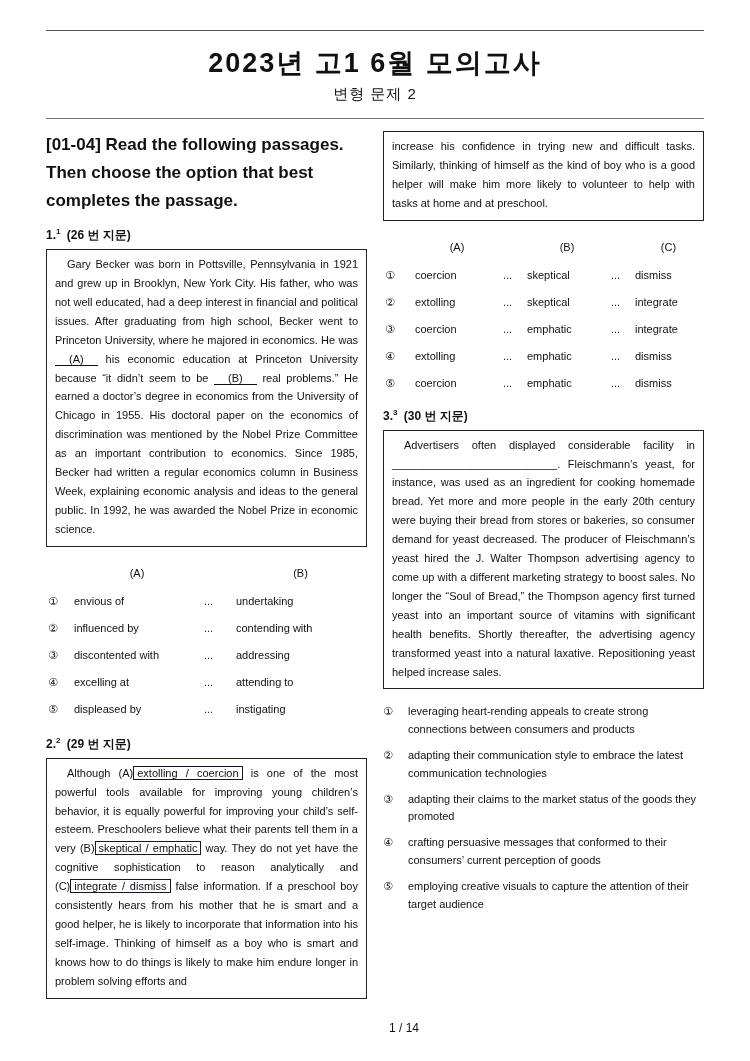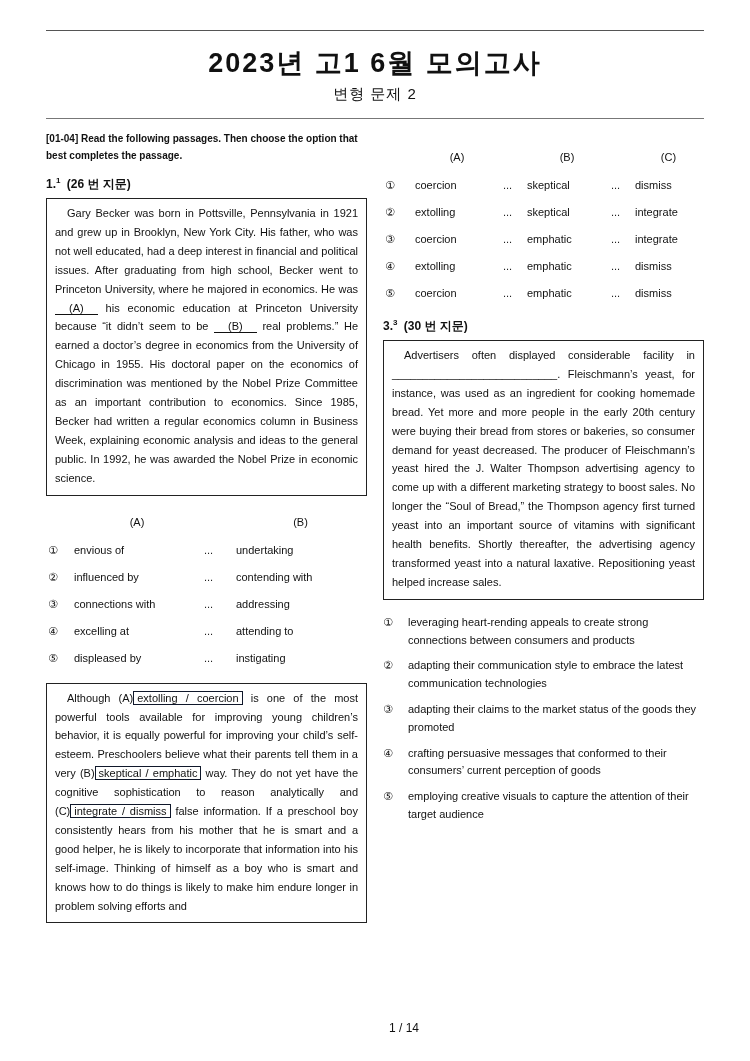--- a/index.html
+++ b/index.html
@@ -34,21 +34,21 @@
     font-weight:normal;
     letter-spacing:1px;
     margin:0 0 14px 0;
   }
 
   .columns { display:flex; gap:16px; margin-top:12px; }
   .col { flex:0 0 321px; width:321px; min-width:0; }
 
   .instructions {
     font-weight:bold;
-    font-size:10px;
+    font-size:17px;
     line-height:1.65;
     margin-bottom:8px;
   }
 
   .q-head {
     font-size:12px;
     font-weight:bold;
     margin:12px 0 5px 0;
   }
   .q-head sup { font-size:8px; vertical-align:super; }
@@ -152,52 +152,61 @@
           <span>undertaking</span>
         </div>
         <div class="opt-row grid2">
           <span class="onum">②</span>
           <span>influenced by</span>
           <span class="dots">...</span>
           <span>contending with</span>
         </div>
         <div class="opt-row grid2">
           <span class="onum">③</span>
-          <span>connections with</span>
+          <span>discontented with</span>
           <span class="dots">...</span>
           <span>addressing</span>
         </div>
         <div class="opt-row grid2">
           <span class="onum">④</span>
           <span>excelling at</span>
           <span class="dots">...</span>
           <span>attending to</span>
         </div>
         <div class="opt-row grid2">
           <span class="onum">⑤</span>
           <span>displeased by</span>
           <span class="dots">...</span>
           <span>instigating</span>
         </div>
       </div>
 
+      <div class="q-head" style="margin-top:20px;">
+        <span>2.</span><sup>2</sup>
+        <span class="tag">(29 번 지문)</span>
+      </div>
 
       <div class="passage-box">
         <p class="passage">
           <span>Although (A)</span><span class="choice">extolling / coercion</span>
           <span>is one of the most powerful tools available for improving young children’s behavior, it is equally powerful for improving your child’s self-esteem. Preschoolers believe what their parents tell them in a very (B)</span><span class="choice">skeptical / emphatic</span>
           <span>way. They do not yet have the cognitive sophistication to reason analytically and (C)</span><span class="choice">integrate / dismiss</span>
           <span>false information. If a preschool boy consistently hears from his mother that he is smart and a good helper, he is likely to incorporate that information into his self-image. Thinking of himself as a boy who is smart and knows how to do things is likely to make him endure longer in problem solving efforts and</span>
         </p>
       </div>
 
     </div>
 
     <div class="col">
 
+      <div class="passage-box">
+        <p class="passage no-indent">
+          <span>increase his confidence in trying new and difficult tasks. Similarly, thinking of himself as the kind of boy who is a good helper will make him more likely to volunteer to help with tasks at home and at preschool.</span>
+        </p>
+      </div>
 
       <div class="opt-table">
         <div class="opt-hdr grid3">
           <span></span>
           <span>(A)</span>
           <span></span>
           <span>(B)</span>
           <span></span>
           <span>(C)</span>
         </div>

